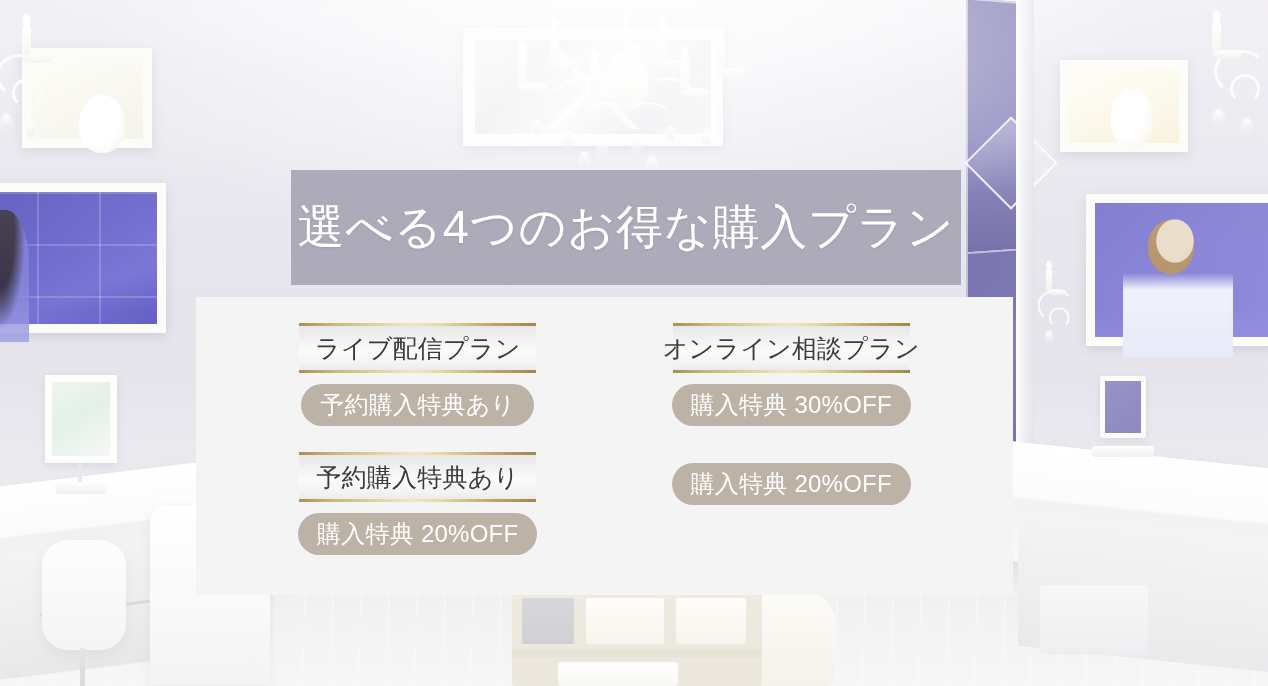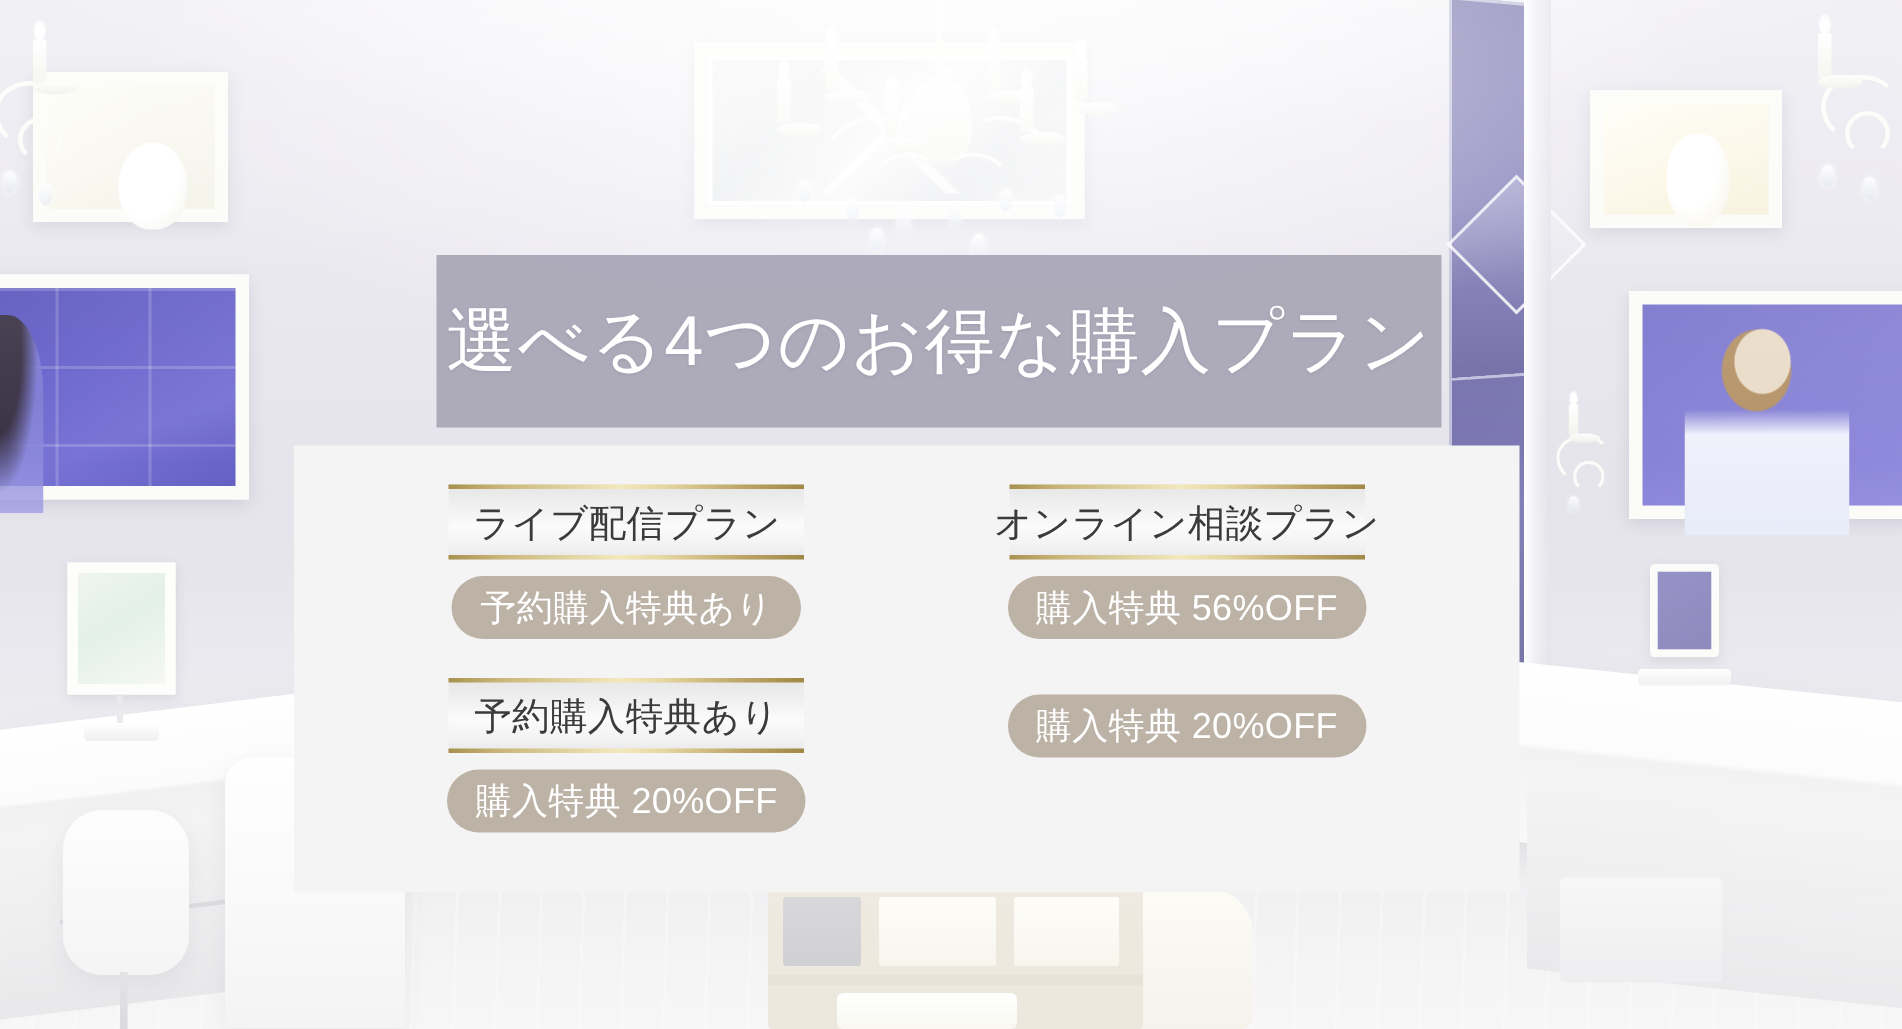--- a/index.html
+++ b/index.html
@@ -529,21 +529,21 @@
       <div class="plan-pill">
         <span class="plan-pill-label">予約購入特典あり</span>
       </div>
     </div>
 
     <div class="plan-card">
       <div class="plan-bar">
         <span class="plan-bar-label">オンライン相談プラン</span>
       </div>
       <div class="plan-pill">
-        <span class="plan-pill-label">購入特典 56%OFF</span>
+        <span class="plan-pill-label">購入特典 30%OFF</span>
       </div>
     </div>
 
     <div class="plan-card">
       <div class="plan-bar">
         <span class="plan-bar-label">予約購入特典あり</span>
       </div>
       <div class="plan-pill">
         <span class="plan-pill-label">購入特典 20%OFF</span>
       </div>

